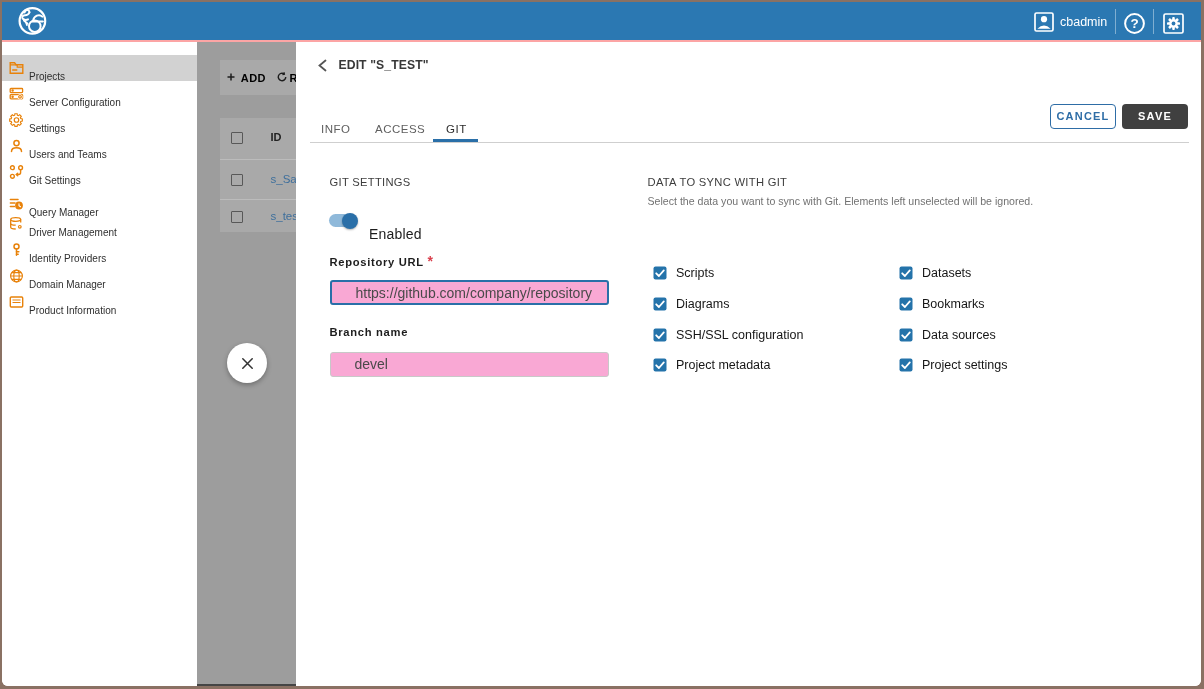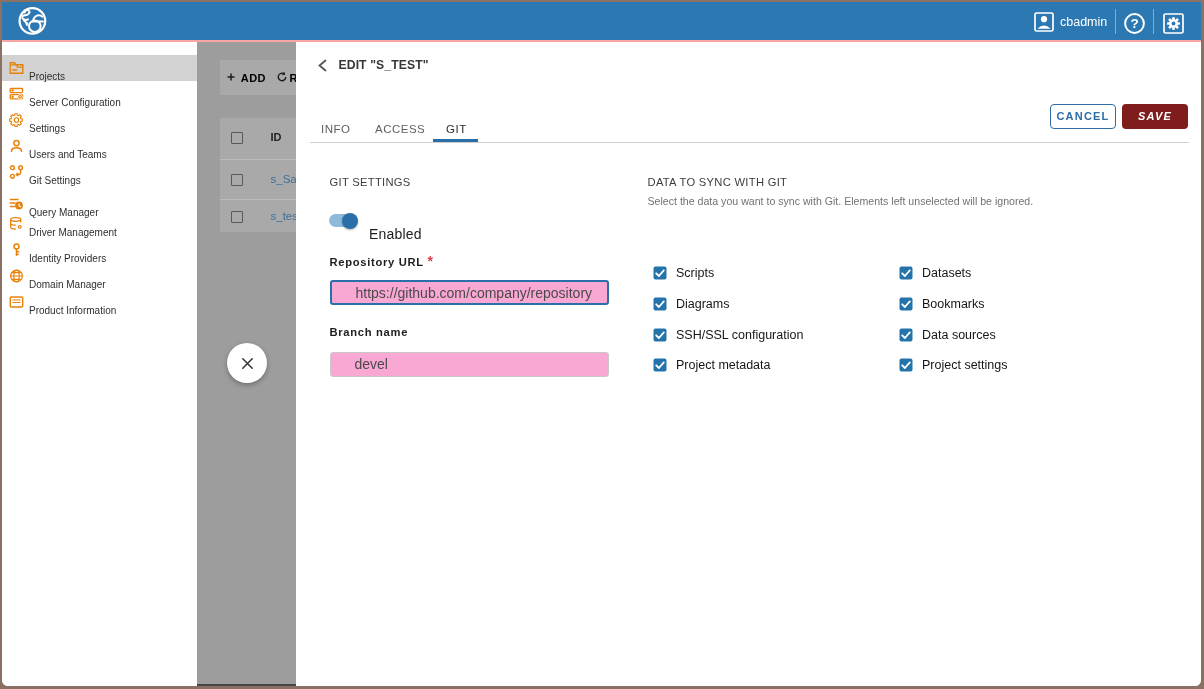--- a/index.html
+++ b/index.html
@@ -35,21 +35,21 @@
   .fab { position:absolute; left:30.3px; top:301.9px; width:40px; height:40px; background:#fff; border-radius:50%;
          box-shadow:0 2px 5px rgba(0,0,0,0.3); }
 
   
   .overlay { position:absolute; left:294px; top:39.5px; right:0; bottom:0; background:#fff; }
   .chev { position:absolute; left:21px; top:17px; }
   .title { position:absolute; left:42.5px; top:16.5px; font-size:12.2px; font-weight:bold; color:#383838; letter-spacing:0.1px; white-space:nowrap; }
   .btn { position:absolute; top:62.5px; width:66px; height:25px; border-radius:4px; font-size:11px; font-weight:bold;
          letter-spacing:1.2px; text-align:center; line-height:23px; }
   .btn.cancel { left:746px; border:1px solid #2e6da6; color:#2e6da6; background:#fff;margin-left:8px; }
-  .btn.save { left:826px; background:#7f1d1d; color:#fff; line-height:25px;font-style:italic; }
+  .btn.save { left:826px; background:#404040; color:#fff; line-height:25px; }
   .tab { position:absolute; top:81px; font-size:11.5px; letter-spacing:0.5px; color:#5f5f5f; }
   .tabline { position:absolute; left:13.5px; top:100px; width:879px; height:1px; background:#cfcfcf; }
   .tabsel { position:absolute; left:137px; top:97px; width:45px; height:3px; background:#2a6fa8; }
 
   .sechead { position:absolute; font-size:11.2px; color:#3d3d3d; letter-spacing:0.3px; }
   .subtext { position:absolute; font-size:10.6px; color:#727272; }
   .flabel { position:absolute; font-size:11.2px; font-weight:bold; color:#1d1d1d; letter-spacing:0.7px; }
   .inp { position:absolute; left:33.5px; width:279px; height:25px; border-radius:3px; background:#f9a8d4;
          font-size:14px; color:#4a4a4a; line-height:23px; padding-left:24px; }
   .cbrow { position:absolute; height:14px; }

